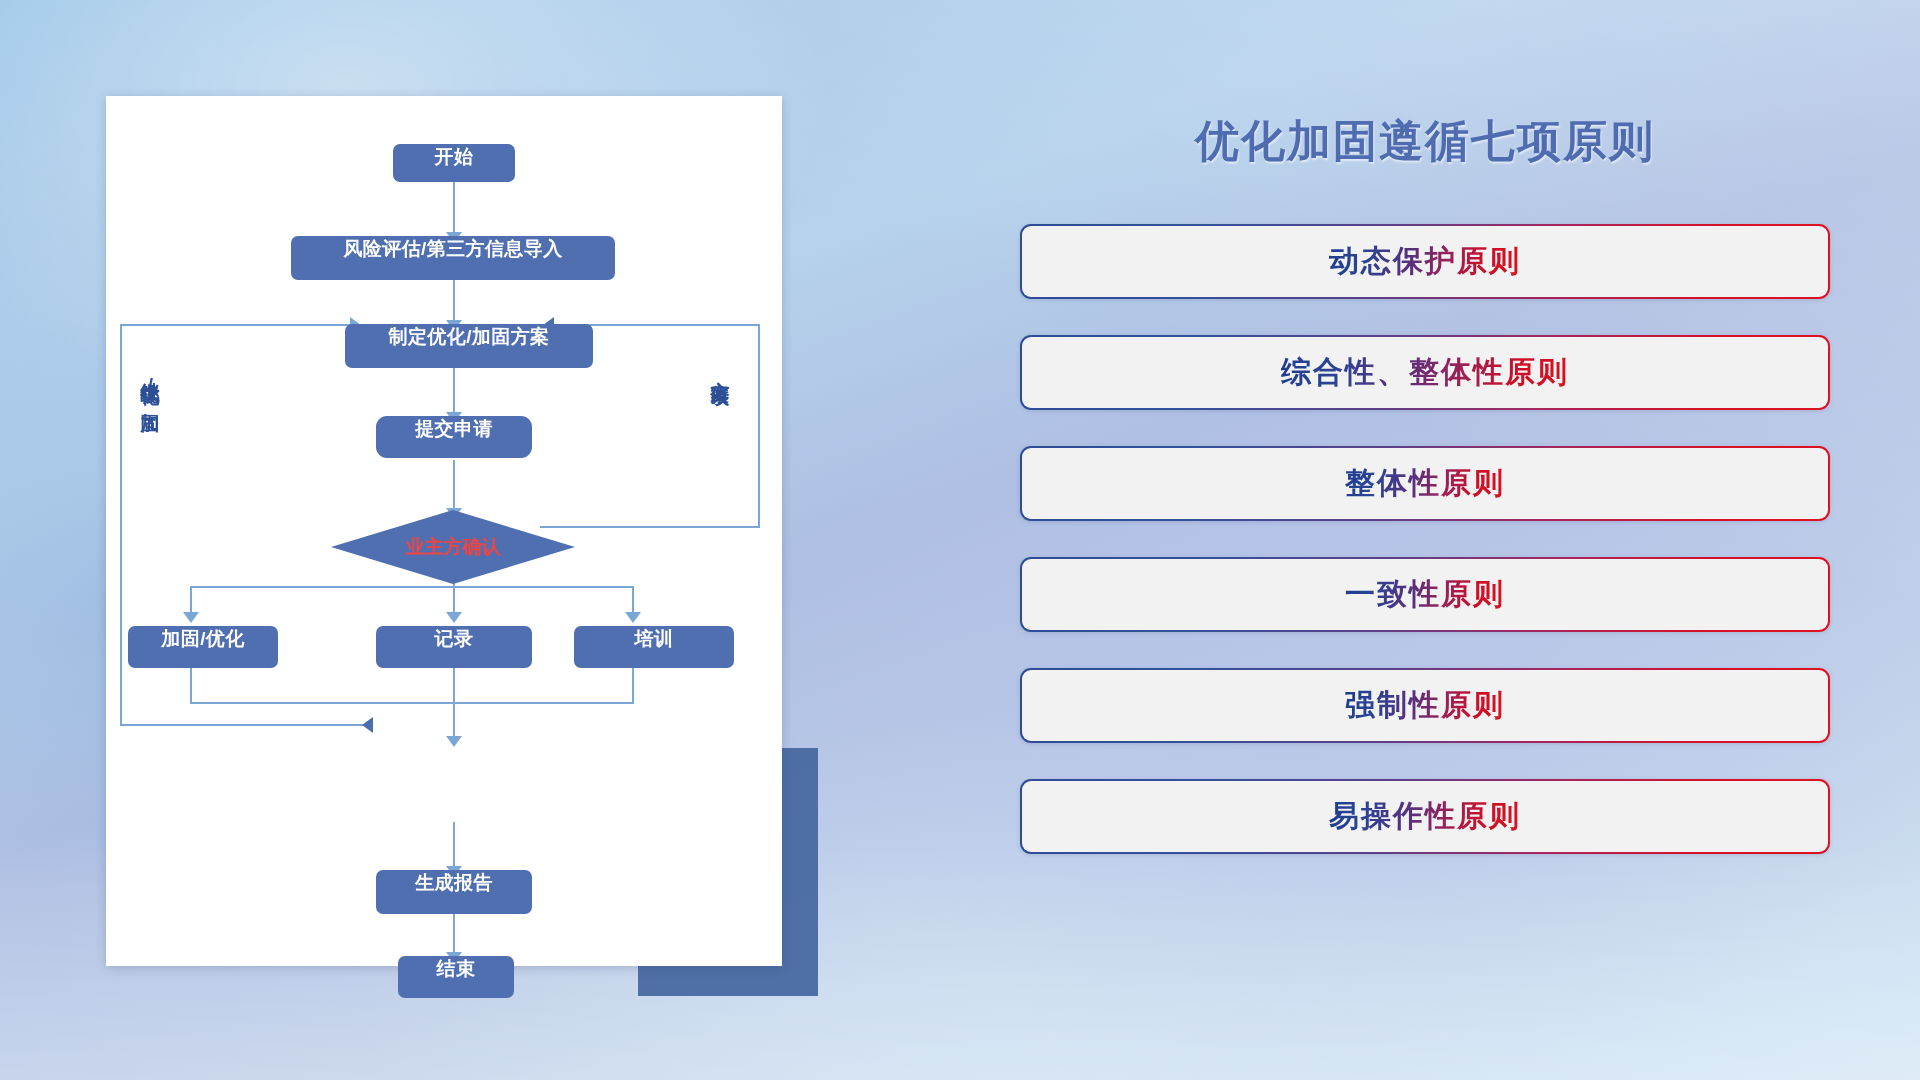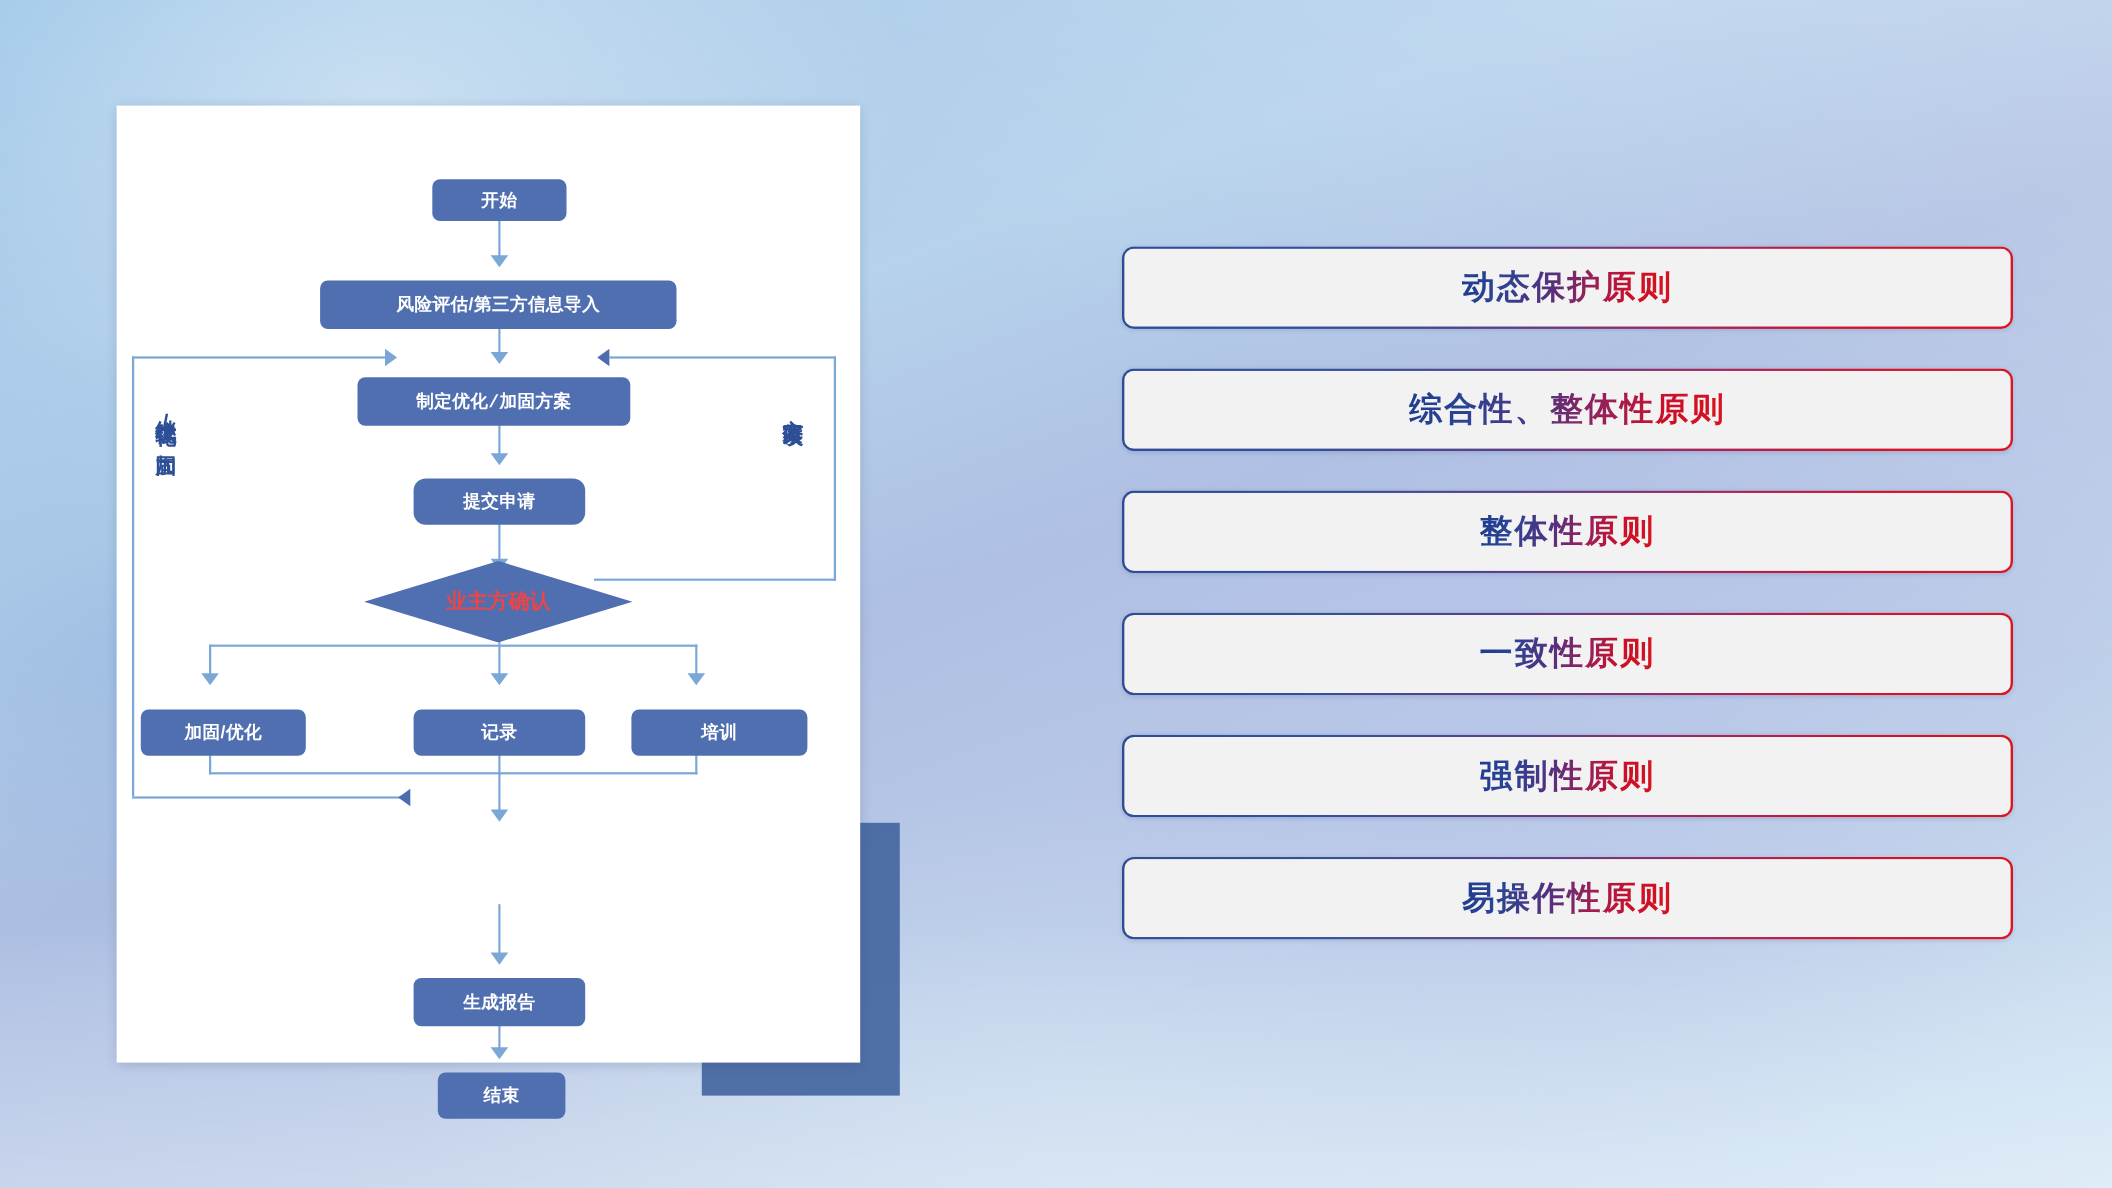--- a/index.html
+++ b/index.html
@@ -64,28 +64,27 @@
     background: #ffffff;
     box-shadow: 0 2px 10px rgba(40,60,100,0.22);
   }
 
   .flow-node {
     position: absolute;
     background: #506fb0;
     color: #ffffff;
     border-radius: 7px;
     display: flex;
-    align-items: center;
+    align-items: flex-start;
     justify-content: center;
-    font-size: 16px;
+    font-size: 19px;
     font-weight: bold;
     letter-spacing: 0.4px;
     white-space: nowrap;
     box-sizing: border-box;
-    margin-top: 19px;
   }
   .flow-diamond {
     position: absolute;
     display: flex;
     align-items: center;
     justify-content: center;
   }
   .flow-diamond .dia-shape {
     position: absolute;
     inset: 0;
@@ -268,21 +267,21 @@
   <div class="arrow down" style="left:340px; top:856px;"></div>
 
   <div class="flow-node" style="left:287px; top:48px; width:122px; height:38px;">
     <span>开始</span>
   </div>
 
   <div class="flow-node" style="left:185px; top:140px; width:324px; height:44px;">
     <span>风险评估/第三方信息导入</span>
   </div>
 
-  <div class="flow-node" style="left:219px; top:228px; width:248px; height:44px;font-family:Liberation Mono, monospace;">
+  <div class="flow-node" style="left:239px; top:228px; width:248px; height:44px;">
     <span>制定优化/加固方案</span>
   </div>
 
   <div class="flow-node" style="left:270px; top:320px; width:156px; height:42px;border-radius:11px;">
     <span>提交申请</span>
   </div>
 
   <div class="flow-diamond" style="left:225px; top:414px; width:244px; height:74px;">
     <span class="dia-shape"></span>
     <span class="dia-label">业主方确认</span>
@@ -310,20 +309,21 @@
   </div>
 
   <div class="vlabel" style="left:34px; top:270px;">继续优化/加固</div>
 
   <div class="vlabel" style="left:604px; top:270px;">方案修改</div>
 
 </div>
 
 <div id="right-panel">
 
+  <div id="panel-title">优化加固遵循七项原则</div>
 
   <div id="principle-list">
 
 
     <div class="principle-card">
       <span class="principle-label">动态保护原则</span>
     </div>
 
     <div class="principle-card">
       <span class="principle-label">综合性、整体性原则</span>

